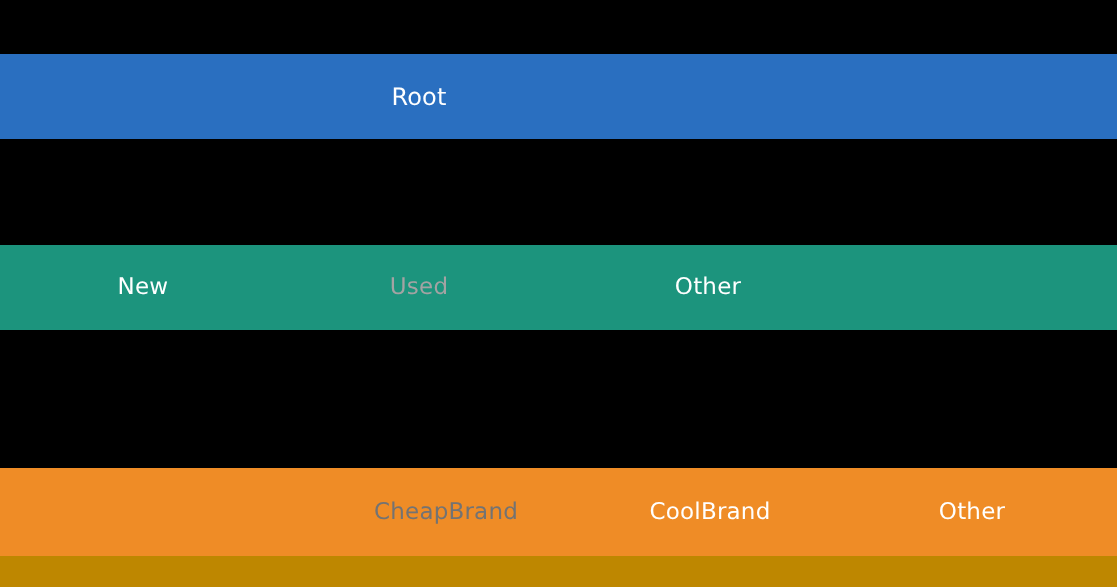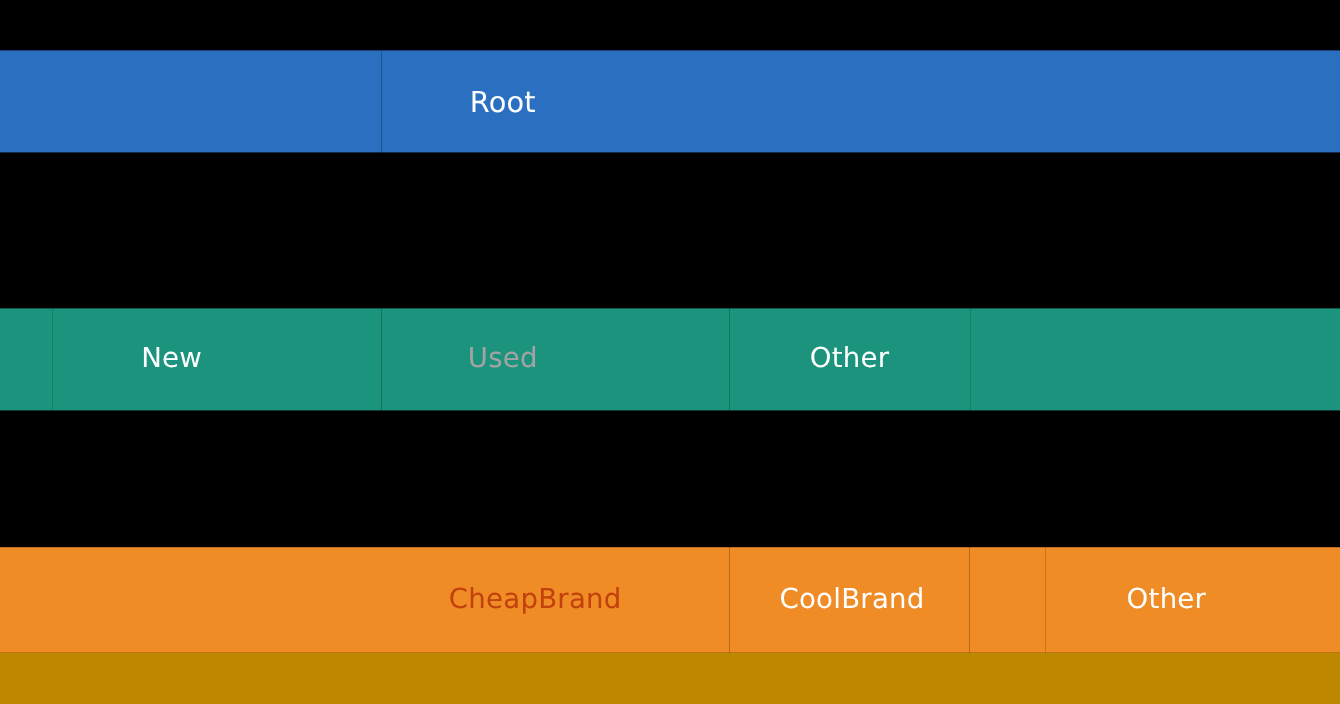--- a/index.html
+++ b/index.html
@@ -17,20 +17,21 @@
   #stage {
     position: relative;
     width: 1117px;
     height: 587px;
     background: #000000;
   }
   .level {
     position: absolute;
     left: 0;
     width: 1117px;
+    margin-top: 12px;
   }
   .node {
     position: absolute;
     top: 0;
     height: 100%;
     box-sizing: border-box;
     display: flex;
     align-items: center;
     justify-content: center;
     overflow: hidden;
@@ -53,21 +54,21 @@
 <div id="stage" style="background: rgb(0, 0, 0);">
     <div class="level level-root" style="top: 42px; height: 85px;">
       <div class="node" style="left: 0px; width: 318px; background: rgb(42, 111, 192);"></div>
       <div class="node" style="left: 318px; width: 102px; background: rgb(42, 111, 192);"></div>
       <div class="node" style="left: 420px; width: 100px; background: rgb(42, 111, 192);"></div>
       <div class="node" style="left: 520px; width: 597px; background: rgb(42, 111, 192);"></div>
       <div class="node-label" style="position: absolute; left: 0px; top: 0px; height: 85px; width: 100%; display: flex; align-items: center; justify-content: flex-start; color: rgb(255, 255, 255);">
         <span style="position: absolute; left: 419px; transform: translateX(-50%);">Root</span>
       </div>
     </div>
-    <div class="level level-mid" style="top: 257px; height: 85px; border-radius: 11px;">
+    <div class="level level-mid" style="top: 233px; height: 85px; border-radius: 11px;">
       <div class="node" style="left: 0px; width: 44px; background: rgb(28, 148, 125);"></div>
       <div class="node" style="left: 44px; width: 201px; background: rgb(28, 148, 125);"></div>
       <div class="node" style="left: 245px; width: 73px; background: rgb(28, 148, 125);"></div>
       <div class="node" style="left: 318px; width: 102px; background: rgb(28, 148, 125);"></div>
       <div class="node" style="left: 420px; width: 100px; background: rgb(28, 148, 125);"></div>
       <div class="node" style="left: 520px; width: 88px; background: rgb(28, 148, 125);"></div>
       <div class="node" style="left: 608px; width: 201px; background: rgb(28, 148, 125);"></div>
       <div class="node" style="left: 809px; width: 308px; background: rgb(28, 148, 125);"></div>
       <div class="node-label" style="position: absolute; left: 0px; top: 0px; height: 85px; width: 100%; display: flex; align-items: center; justify-content: flex-start; color: rgb(255, 255, 255);">
         <span style="position: absolute; left: 143px; transform: translateX(-50%);">New</span>
@@ -80,21 +81,21 @@
       </div>
     </div>
     <div class="level level-mid" style="top: 456px; height: 88px;">
       <div class="node" style="left: 0px; width: 345px; background: rgb(239, 140, 38);"></div>
       <div class="node" style="left: 345px; width: 200px; background: rgb(239, 140, 38);"></div>
       <div class="node" style="left: 545px; width: 63px; background: rgb(239, 140, 38);"></div>
       <div class="node" style="left: 608px; width: 200px; background: rgb(239, 140, 38);"></div>
       <div class="node" style="left: 808px; width: 63px; background: rgb(239, 140, 38);"></div>
       <div class="node" style="left: 871px; width: 99px; background: rgb(239, 140, 38);"></div>
       <div class="node" style="left: 970px; width: 147px; background: rgb(239, 140, 38);"></div>
-      <div class="node-label" style="position: absolute; left: 0px; top: 0px; height: 88px; width: 100%; display: flex; align-items: center; justify-content: flex-start; color: #c2410c;">
+      <div class="node-label" style="position: absolute; left: 0px; top: 0px; height: 88px; width: 100%; display: flex; align-items: center; justify-content: flex-start; color: #737373;">
         <span style="position: absolute; left: 446px; transform: translateX(-50%);">CheapBrand</span>
       </div>
       <div class="node-label" style="position: absolute; left: 0px; top: 0px; height: 88px; width: 100%; display: flex; align-items: center; justify-content: flex-start; color: rgb(255, 255, 255);">
         <span style="position: absolute; left: 710px; transform: translateX(-50%);">CoolBrand</span>
       </div>
       <div class="node-label" style="position: absolute; left: 0px; top: 0px; height: 88px; width: 100%; display: flex; align-items: center; justify-content: flex-start; color: rgb(255, 255, 255);">
         <span style="position: absolute; left: 972px; transform: translateX(-50%);">Other</span>
       </div>
     </div>
     <div class="level level-leaf" style="top: 544px; height: 43px;">

